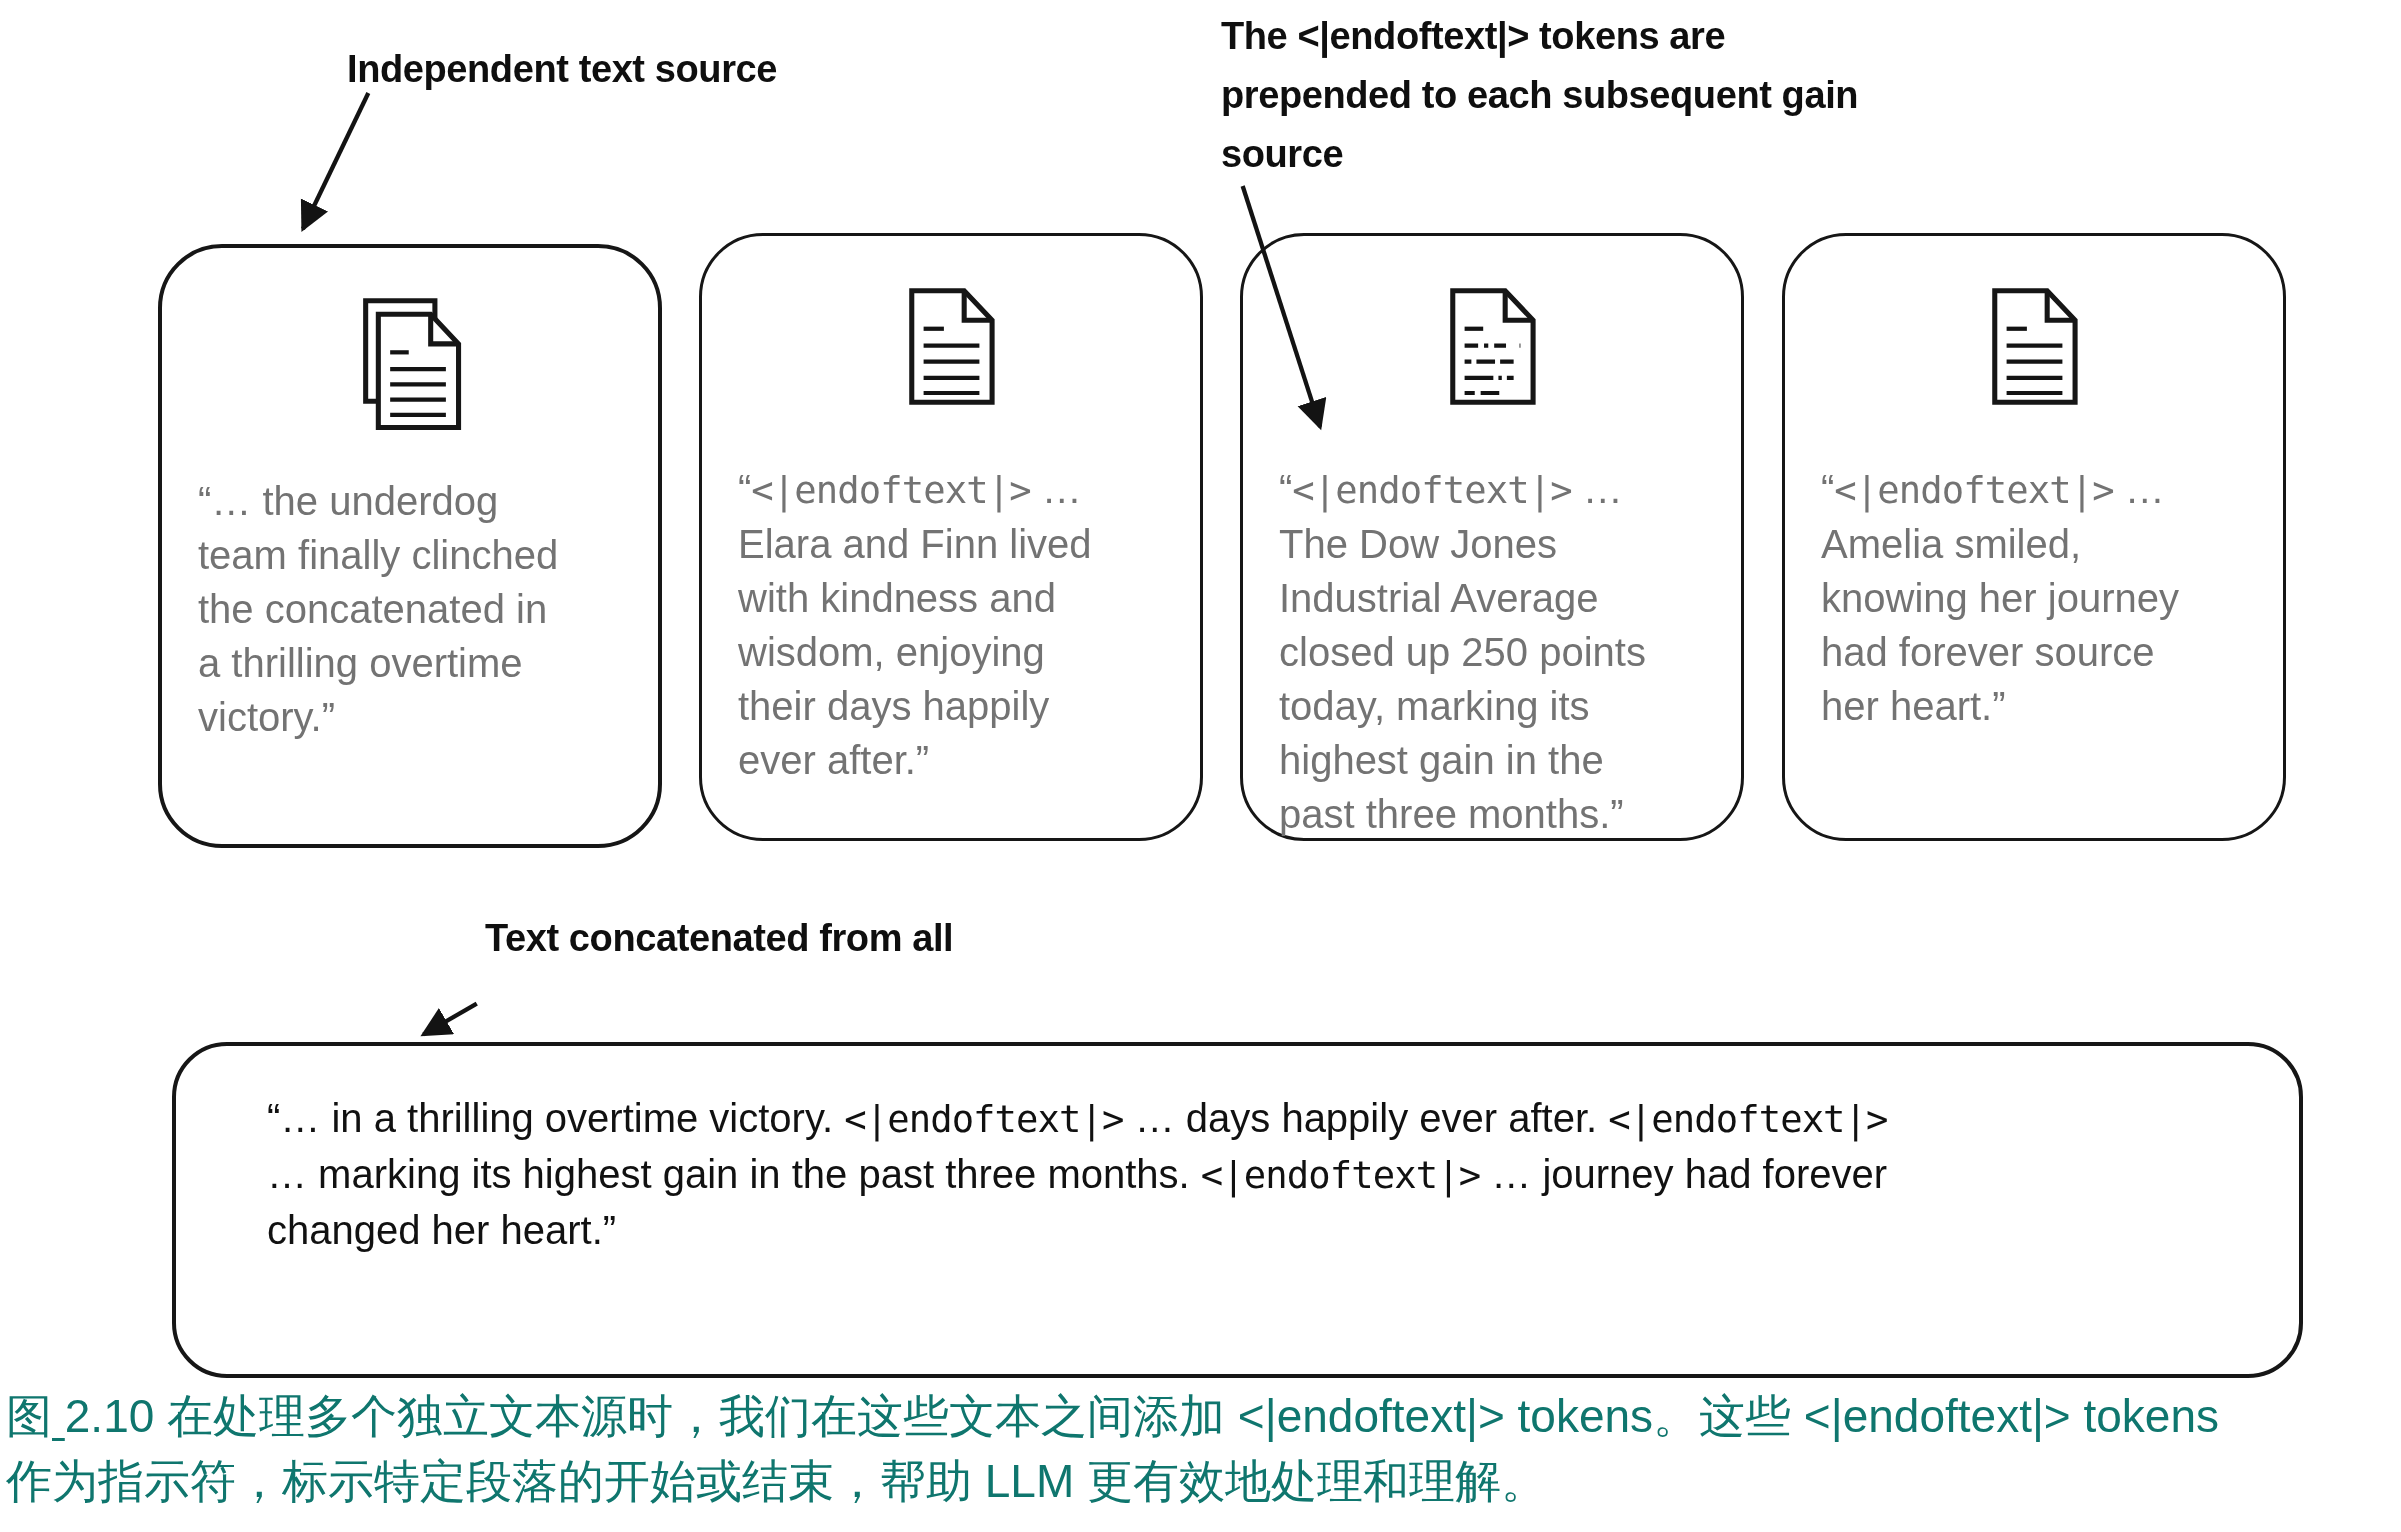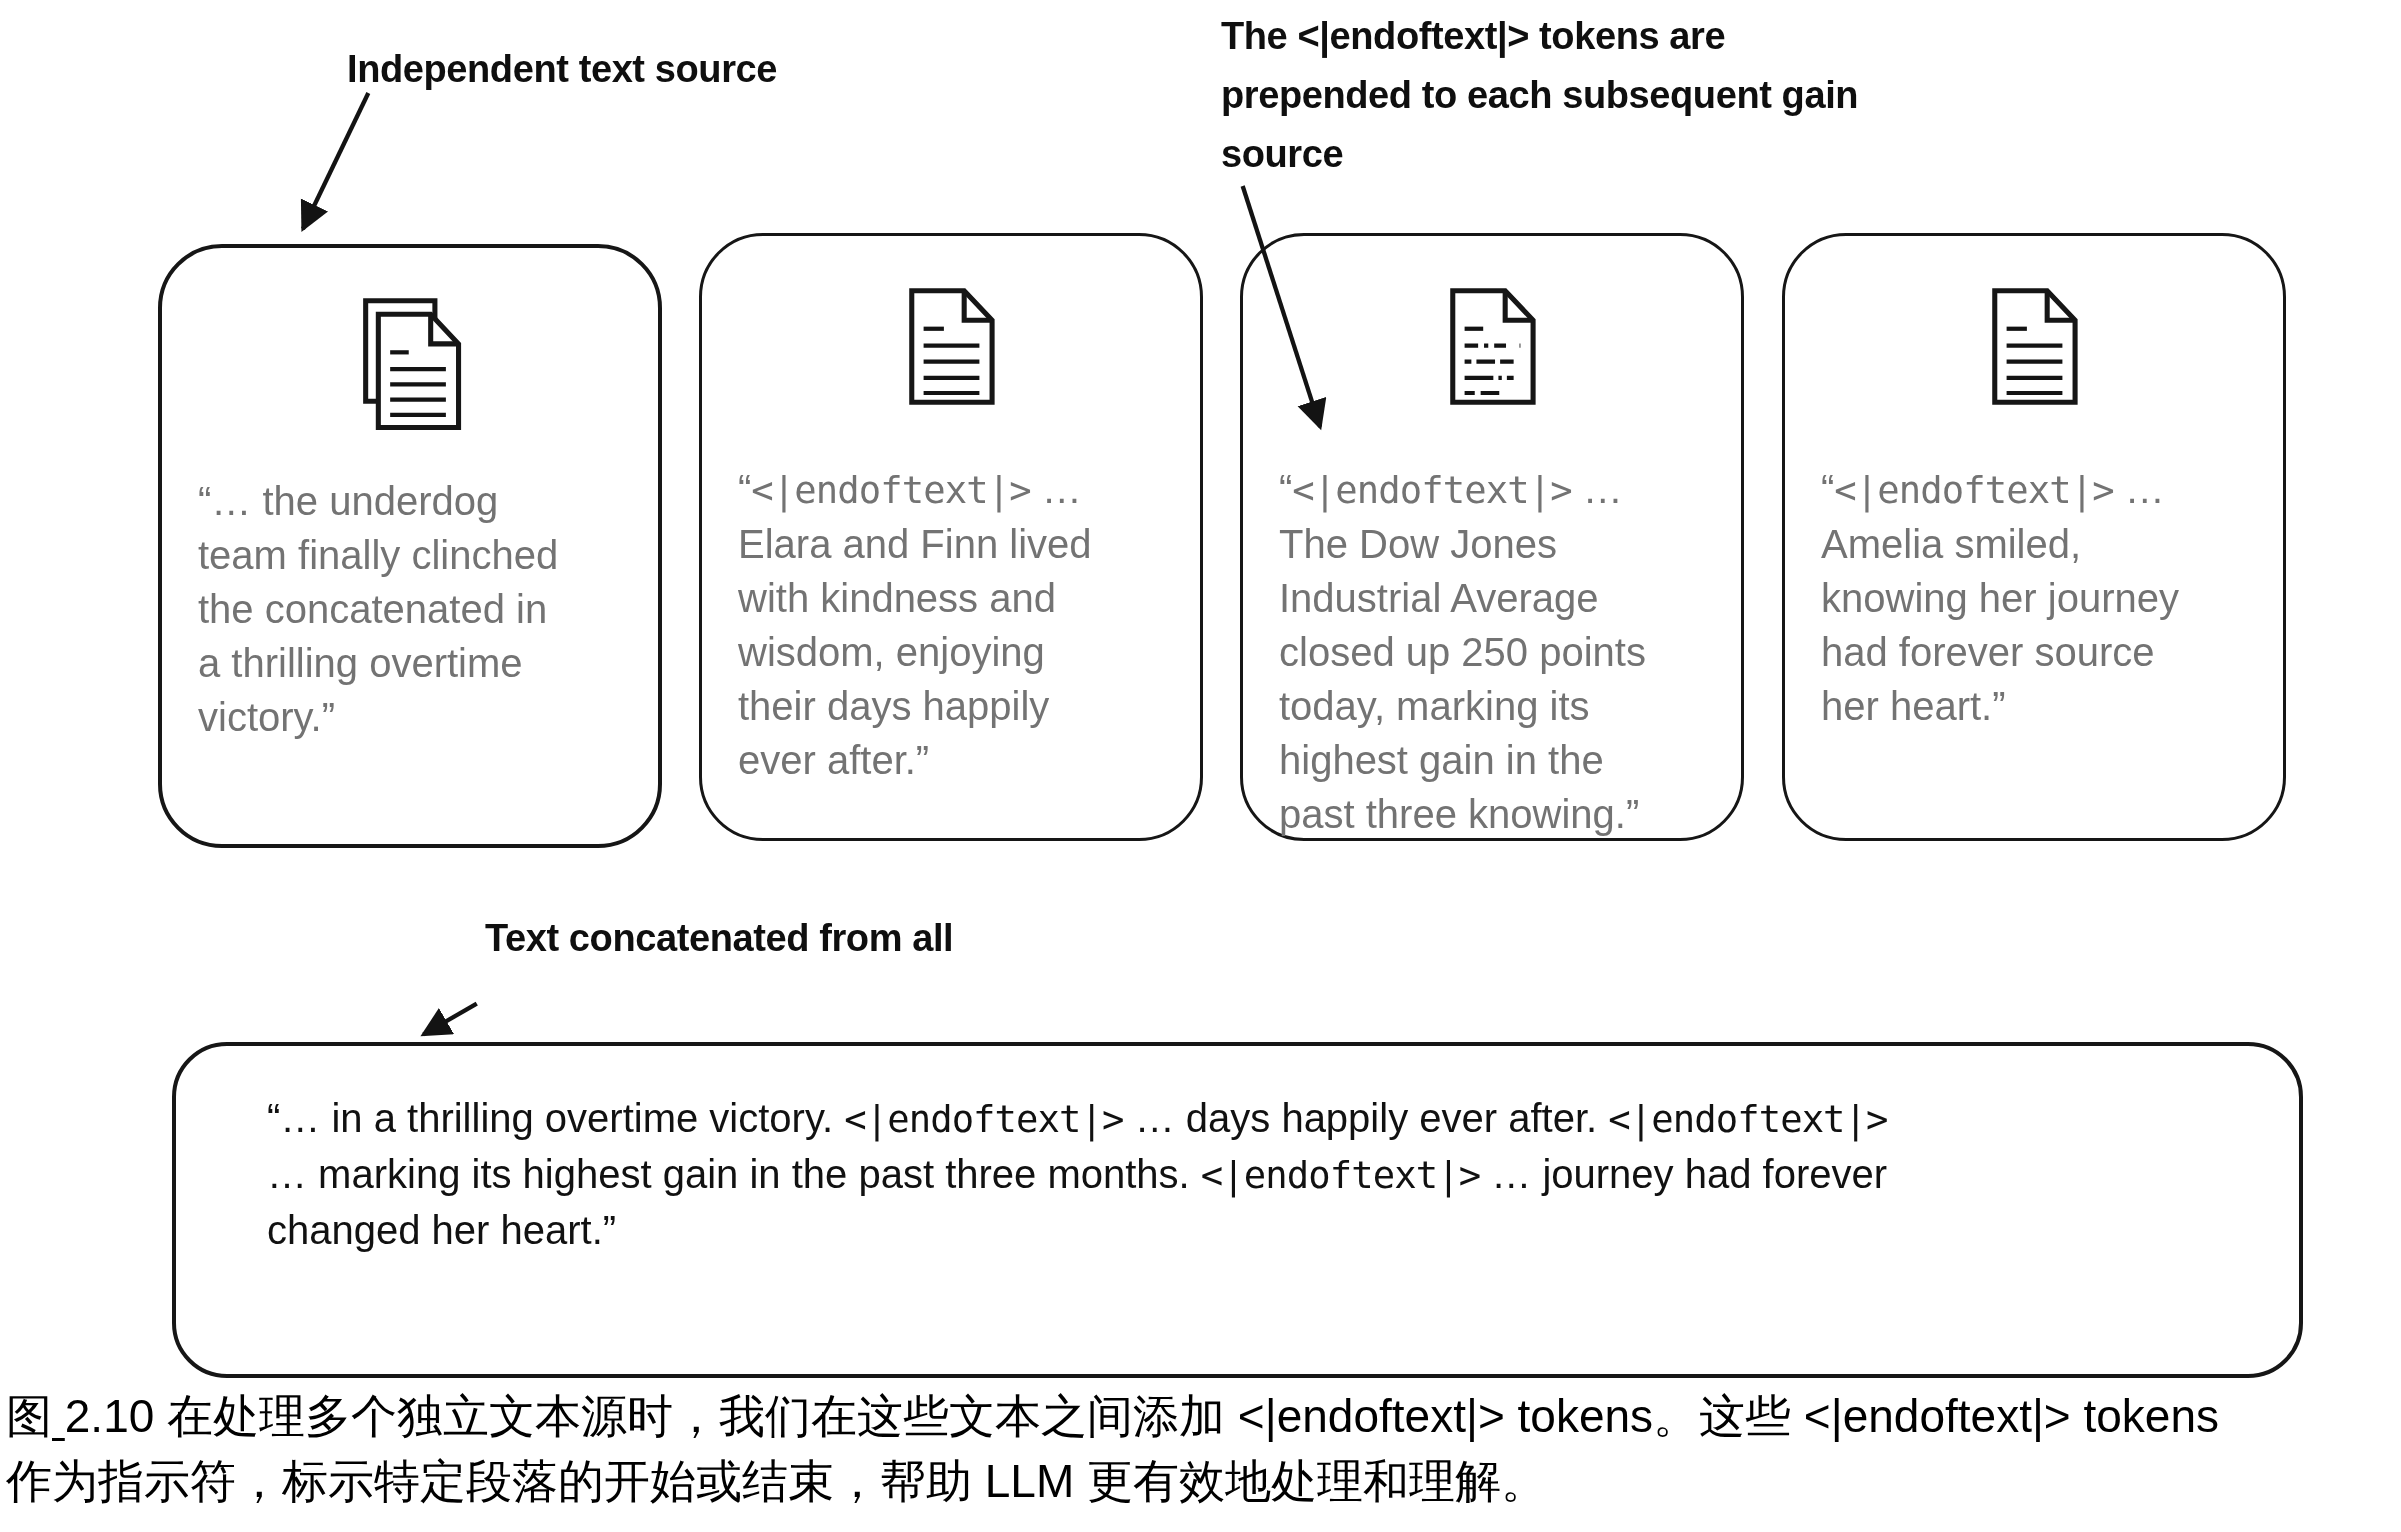--- a/index.html
+++ b/index.html
@@ -15,21 +15,21 @@
   .box{position:absolute;width:504px;background:#ffffff;border:3.4px solid #161616;border-radius:64px;box-sizing:border-box;}
   .box-first{border-width:4.3px;}
   .icon-wrap{position:absolute;top:50px;left:0;right:0;display:flex;justify-content:center;}
   .box-text{position:absolute;left:36px;top:226px;font-size:40px;line-height:54px;white-space:nowrap;color:#737373;}
   .tline{white-space:nowrap;}
   .mono{font-family:"DejaVu Sans Mono","Liberation Mono",monospace;font-size:0.93em;letter-spacing:-0.9px;}
   
   .concat-box{position:absolute;left:172px;top:1042px;width:2131px;height:336px;border:4.3px solid #161616;border-radius:55px;box-sizing:border-box;background:#ffffff;}
   .concat-text{position:absolute;left:91px;top:45px;font-size:40px;line-height:55px;white-space:nowrap;color:#111111;}
   
-  .caption{position:absolute;left:6px;top:1384px;font-size:46px;line-height:65px;color:#000000;white-space:nowrap;}
+  .caption{position:absolute;left:6px;top:1384px;font-size:46px;line-height:65px;color:#0f766e;white-space:nowrap;}
   .useg{text-decoration:underline;text-decoration-thickness:3.4px;text-underline-offset:6px;}
   svg line{stroke:#131313;stroke-width:5;}
 </style>
 </head>
 <body>
 
 <div class="abs ann" style="left:347px;top:40px;">Independent text source</div>
 
 <div class="abs ann" style="left:1221px;top:6.9px;">
     <div class="tline">The &lt;|endoftext|&gt; tokens are</div>
@@ -96,21 +96,21 @@
           <line x1="22" y1="126" x2="66" y2="126" stroke="#161616" stroke-width="8" stroke-dasharray="12 7 22"></line>
         </svg>
       </div>
       <div class="box-text">
         <div class="tline"><span>“</span><span class="mono">&lt;|endoftext|&gt;</span><span> …</span></div>
         <div class="tline"><span>The Dow Jones</span></div>
         <div class="tline"><span>Industrial Average</span></div>
         <div class="tline"><span>closed up 250 points</span></div>
         <div class="tline"><span>today, marking its</span></div>
         <div class="tline"><span>highest gain in the</span></div>
-        <div class="tline"><span>past three knowing.”</span></div>
+        <div class="tline"><span>past three months.”</span></div>
       </div>
     </div>
     <div class="box" style="left: 1782px; top: 233px; height: 608px;">
       <div class="icon-wrap">
         <svg width="93" height="121" viewBox="0 0 110 142">
           <path d="M8 5 H70 L103 40 V137 H8 Z" fill="#ffffff" stroke="#161616" stroke-width="6"></path>
           <path d="M70 5 V40 H103" fill="none" stroke="#161616" stroke-width="6"></path>
           <line x1="22" y1="50" x2="46" y2="50" stroke="#161616" stroke-width="8"></line>
           <line x1="22" y1="70" x2="88" y2="70" stroke="#161616" stroke-width="8"></line>
           <line x1="22" y1="89" x2="88" y2="89" stroke="#161616" stroke-width="8"></line>

